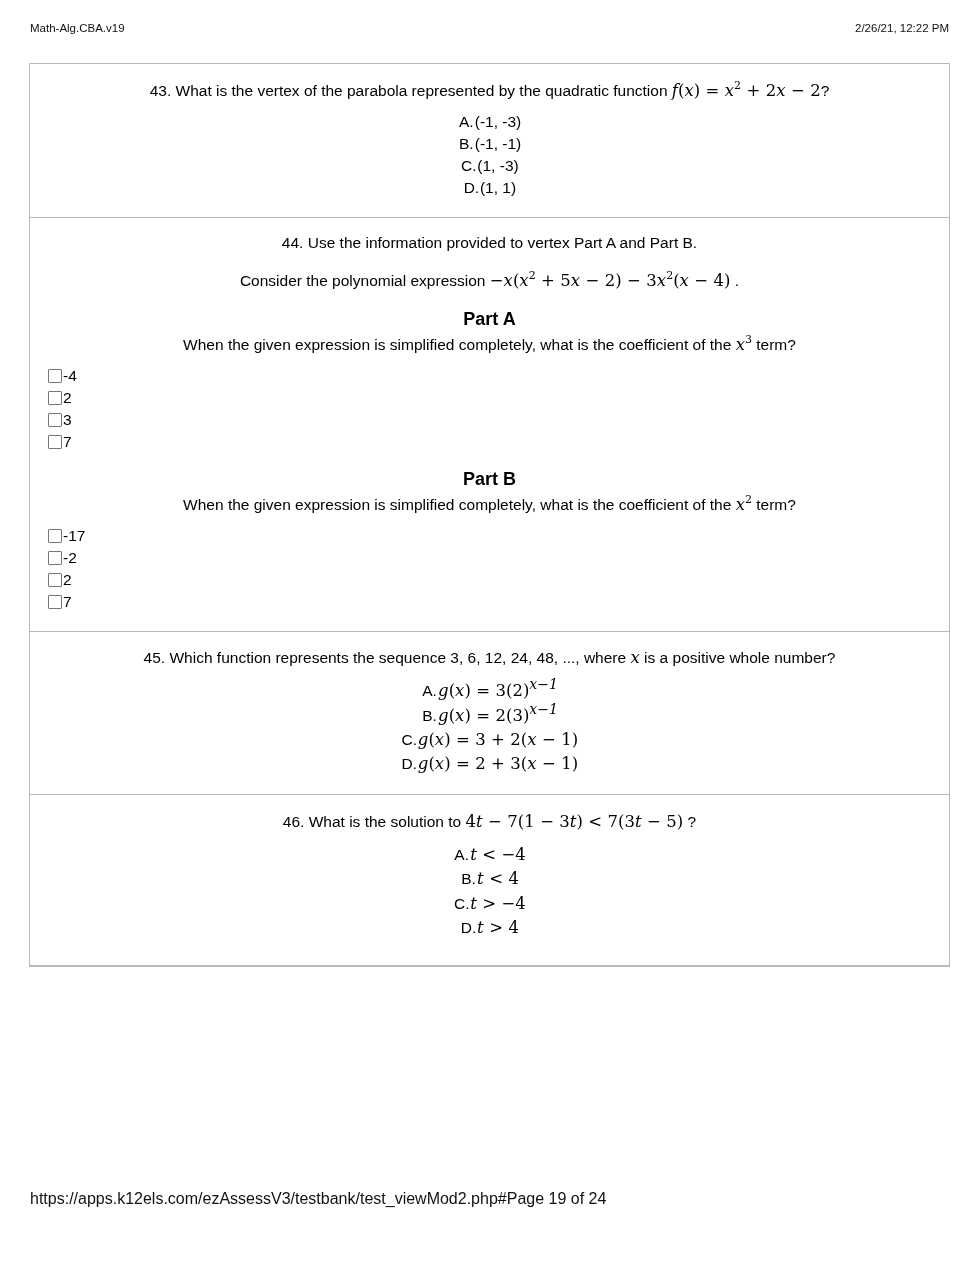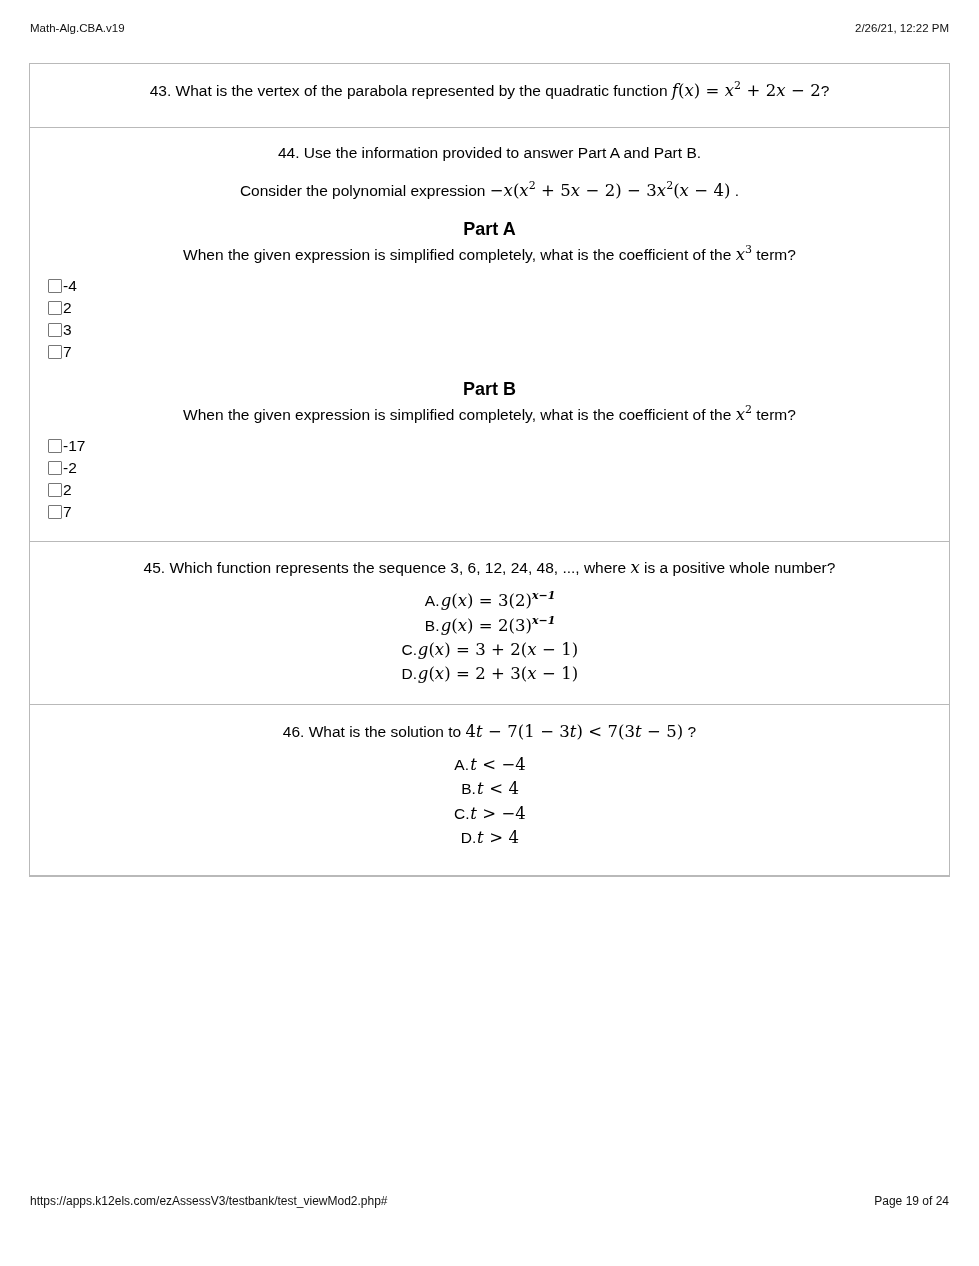--- a/index.html
+++ b/index.html
@@ -30,22 +30,21 @@
     justify-content: space-between;
     font-size: 11.5px;
     color: #111;
   }
   .page-footer {
     position: absolute;
     bottom: 58px;
     left: 30px;
     right: 30px;
     display: flex;
-    justify-content: space-between;
-    font-size: 12px;
+    font-size: 16px;
     color: #111;
   }
   .content {
     position: absolute;
     top: 63px;
     left: 29px;
     width: 921px;
     border: 1px solid #b9b9b9;
     box-sizing: border-box;
     background: #fff;
@@ -123,24 +122,23 @@
     font-size: 16.5px;
   }
   .mop {
     font-family: "DejaVu Serif", serif;
     font-style: normal;
     font-size: 16.5px;
   }
   sup.msup {
     font-family: "DejaVu Serif", serif;
     font-style: italic;
-    font-size: 11px;
+    font-size: 14px;
     vertical-align: super;
     line-height: 0;
-    font-weight: bold;
   }
   sup.msupn {
     font-family: "DejaVu Serif", serif;
     font-style: normal;
     font-size: 11px;
     vertical-align: super;
     line-height: 0;
   }
   .mblock {
     font-family: "DejaVu Serif", serif;
@@ -158,26 +156,40 @@
   </div>
 
   <div class="content">
 
     <div class="qblock">
       <p class="qtext">
         <span>43.</span>
         <span>What is the vertex of the parabola represented by the quadratic function</span>
         <span class="mblock"><span class="m">f</span><span class="mn">(</span><span class="m">x</span><span class="mn">)</span> <span class="mop">=</span> <span class="m">x</span><sup class="msupn">2</sup> <span class="mop">+</span> <span class="mn">2</span><span class="m">x</span> <span class="mop">−</span> <span class="mn">2</span></span><span>?</span>
       </p>
+      <div class="choices">
+        <div class="choice">
+          <span class="choice-letter">A.</span><span>(-1, -3)</span>
+        </div>
+        <div class="choice">
+          <span class="choice-letter">B.</span><span>(-1, -1)</span>
+        </div>
+        <div class="choice">
+          <span class="choice-letter">C.</span><span>(1, -3)</span>
+        </div>
+        <div class="choice">
+          <span class="choice-letter">D.</span><span>(1, 1)</span>
+        </div>
+      </div>
     </div>
 
     <div class="qblock">
       <p class="qtext">
         <span>44.</span>
-        <span>Use the information provided to answer Part A and Part B.</span>
+        <span>Use the information provided to vertex Part A and Part B.</span>
       </p>
       <p class="qtext-sub">
         <span>Consider the polynomial expression</span>
         <span class="mblock"><span class="mop">−</span><span class="m">x</span><span class="mn">(</span><span class="m">x</span><sup class="msupn">2</sup> <span class="mop">+</span> <span class="mn">5</span><span class="m">x</span> <span class="mop">−</span> <span class="mn">2</span><span class="mn">)</span> <span class="mop">−</span> <span class="mn">3</span><span class="m">x</span><sup class="msupn">2</sup><span class="mn">(</span><span class="m">x</span> <span class="mop">−</span> <span class="mn">4</span><span class="mn">)</span></span>
         <span>.</span>
       </p>
 
       <div class="part-label">Part A</div>
       <p class="part-q">
         <span>When the given expression is simplified completely, what is the coefficient of the</span>

